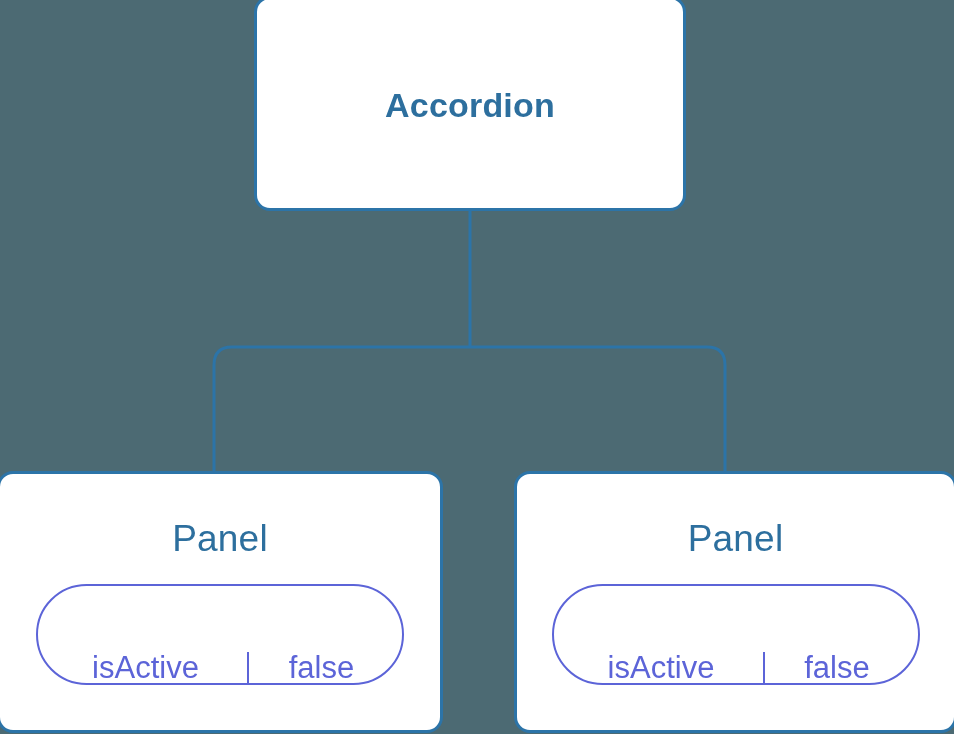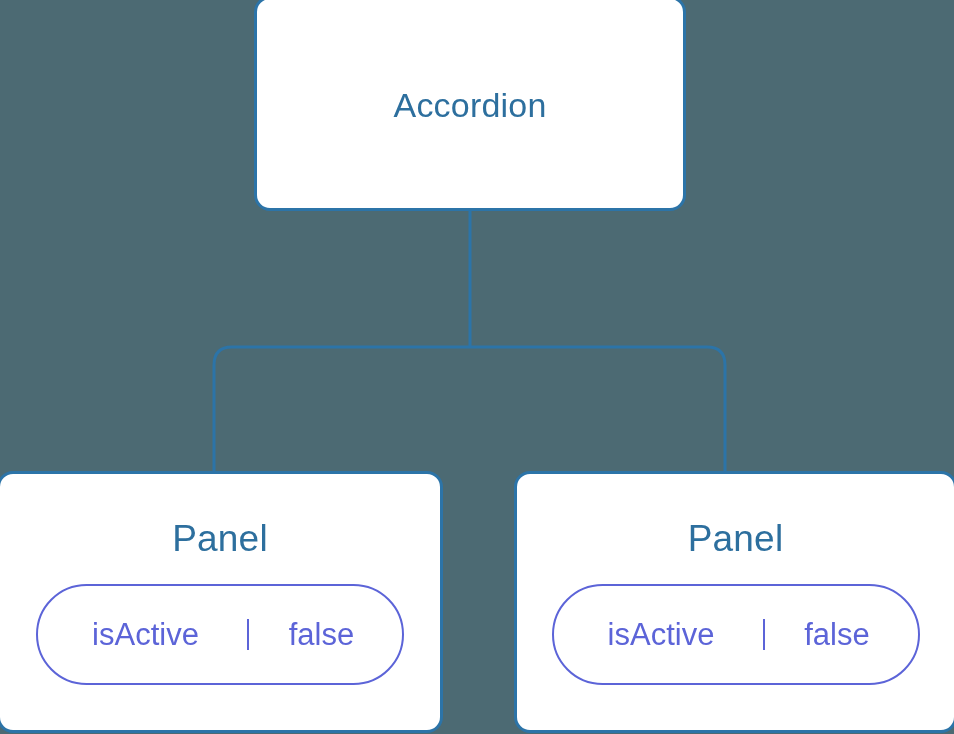--- a/index.html
+++ b/index.html
@@ -49,20 +49,21 @@
 
   #node-accordion {
     left: 254px;
     top: -4px;
     width: 432px;
     height: 215px;
     justify-content: center;
   }
   #node-accordion .node-title {
     margin-top: 2px;
+    font-weight: bold;
   }
 
   #node-panel-0 {
     left: -3px;
     top: 471px;
     width: 446px;
     height: 262px;
     justify-content: flex-start;
   }
   #node-panel-1 {
@@ -79,21 +80,21 @@
 
   
   .pill {
     position: relative;
     margin-top: 27px;
     height: 101px;
     border: 2.5px solid #5c64d8;
     border-radius: 52px;
     box-sizing: border-box;
     display: flex;
-    align-items: center;
+    align-items: flex-end;
     background: transparent;
   }
   #node-panel-0 .pill { width: 368px; }
   #node-panel-1 .pill { width: 368px; }
 
   .pill-key, .pill-val {
     display: flex;
     align-items: center;
     justify-content: center;
     color: #5c64d8;

